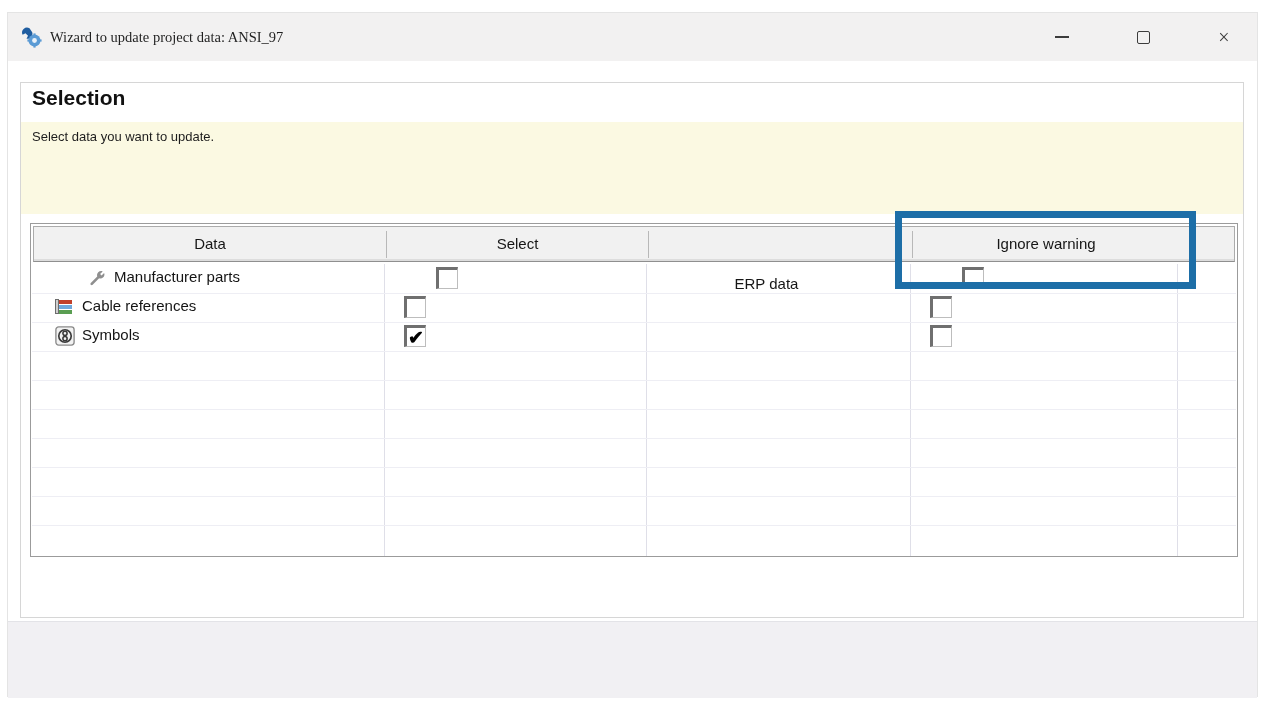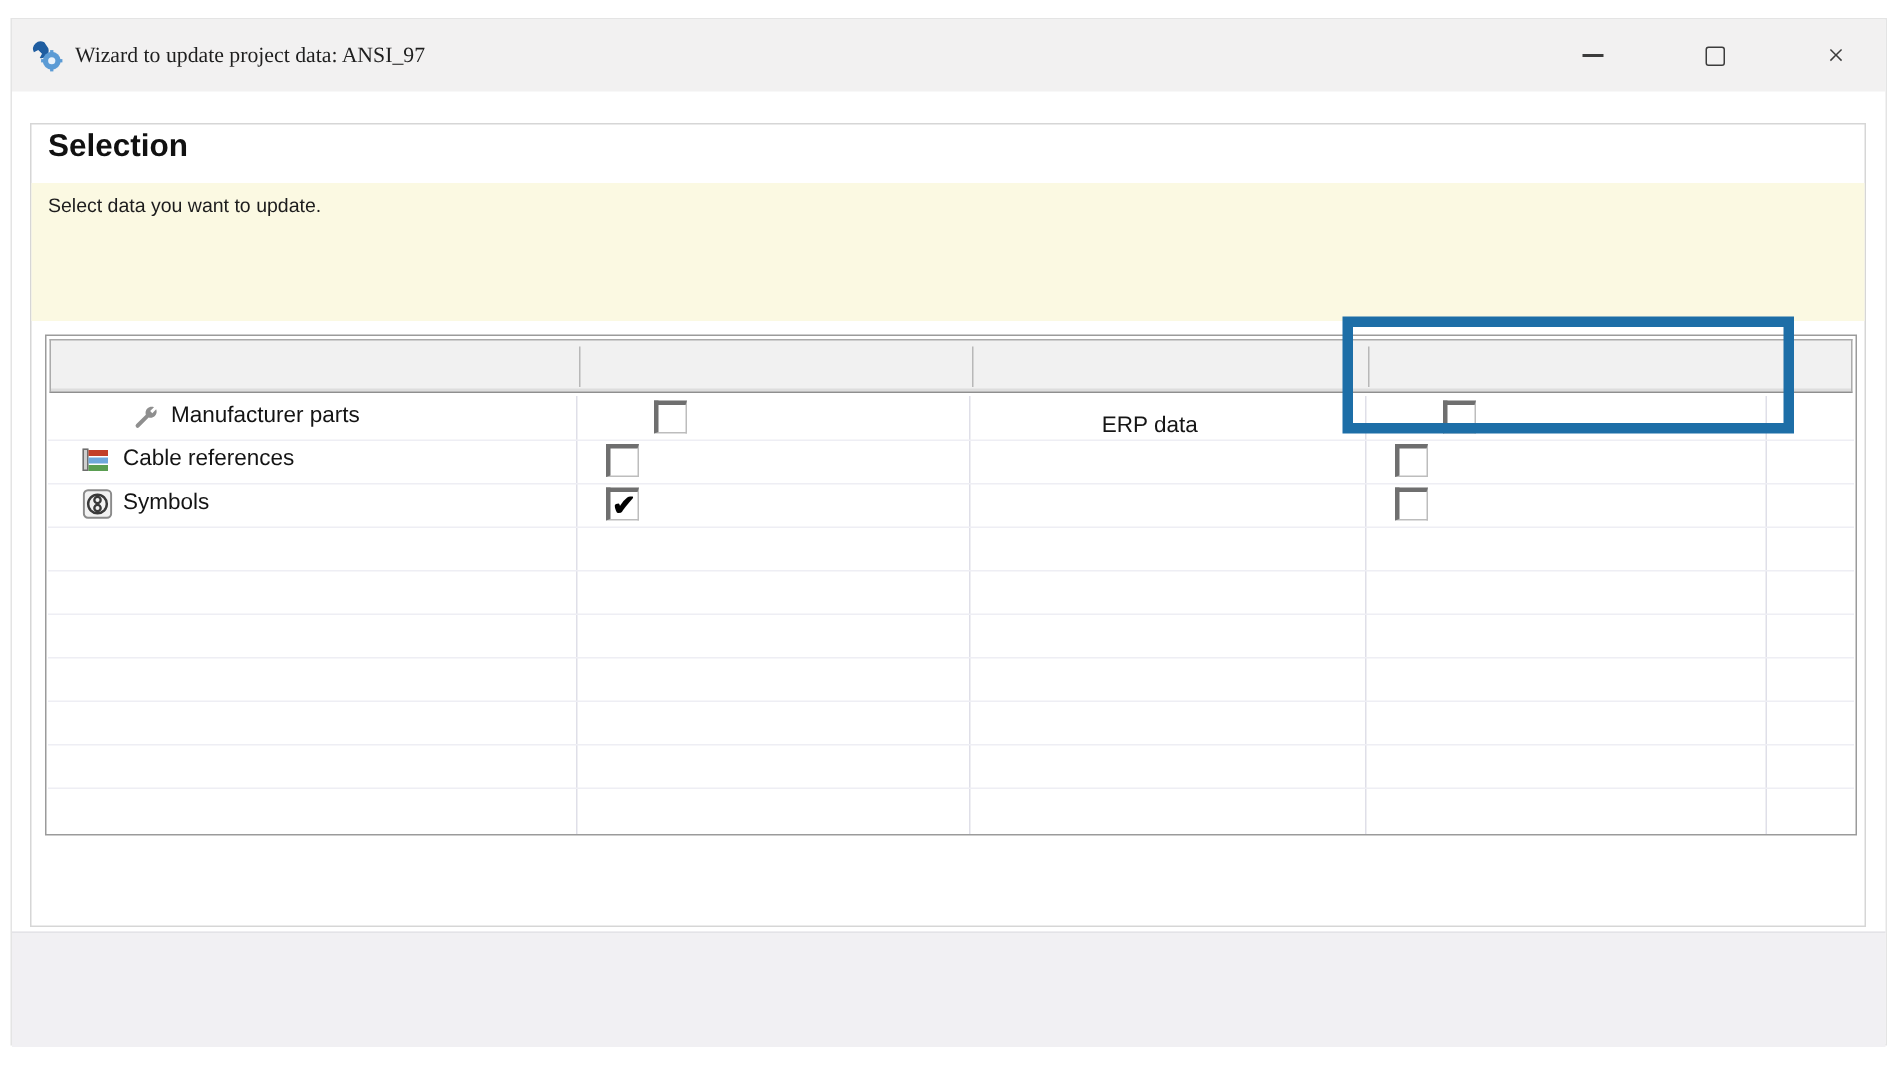--- a/index.html
+++ b/index.html
@@ -93,24 +93,27 @@
   </div>
 
   <div id="panel" class="abs">
     <div id="page-title" class="abs">Selection</div>
     <div id="info-band" class="abs" style="background: rgb(251, 249, 226);">
       <div id="info-text" class="abs">Select data you want to update.</div>
     </div>
 
     <div id="grid" class="abs">
       <div id="grid-header" class="abs">
+        <div class="hcell abs" style="left:0;width:352px;">Data</div>
         <div class="hsep abs" style="left:352px;"></div>
+        <div class="hcell abs" style="left:353px;width:261px;">Select</div>
         <div class="hsep abs" style="left:614px;"></div>
         <div class="hcell abs" style="left:601px;width:263px;margin-top:40px;">ERP data</div>
         <div class="hsep abs" style="left:878px;"></div>
+        <div class="hcell abs" style="left:879px;width:266px;">Ignore warning</div>
       </div>
 
       <div class="vline abs" style="left:353px;"></div>
       <div class="vline abs" style="left:615px;"></div>
       <div class="vline abs" style="left:879px;"></div>
       <div class="vline abs" style="left:1146px;"></div>
 
       <div class="hline abs" style="top:69px;"></div>
       <div class="hline abs" style="top:98px;"></div>
       <div class="hline abs" style="top:127px;"></div>

